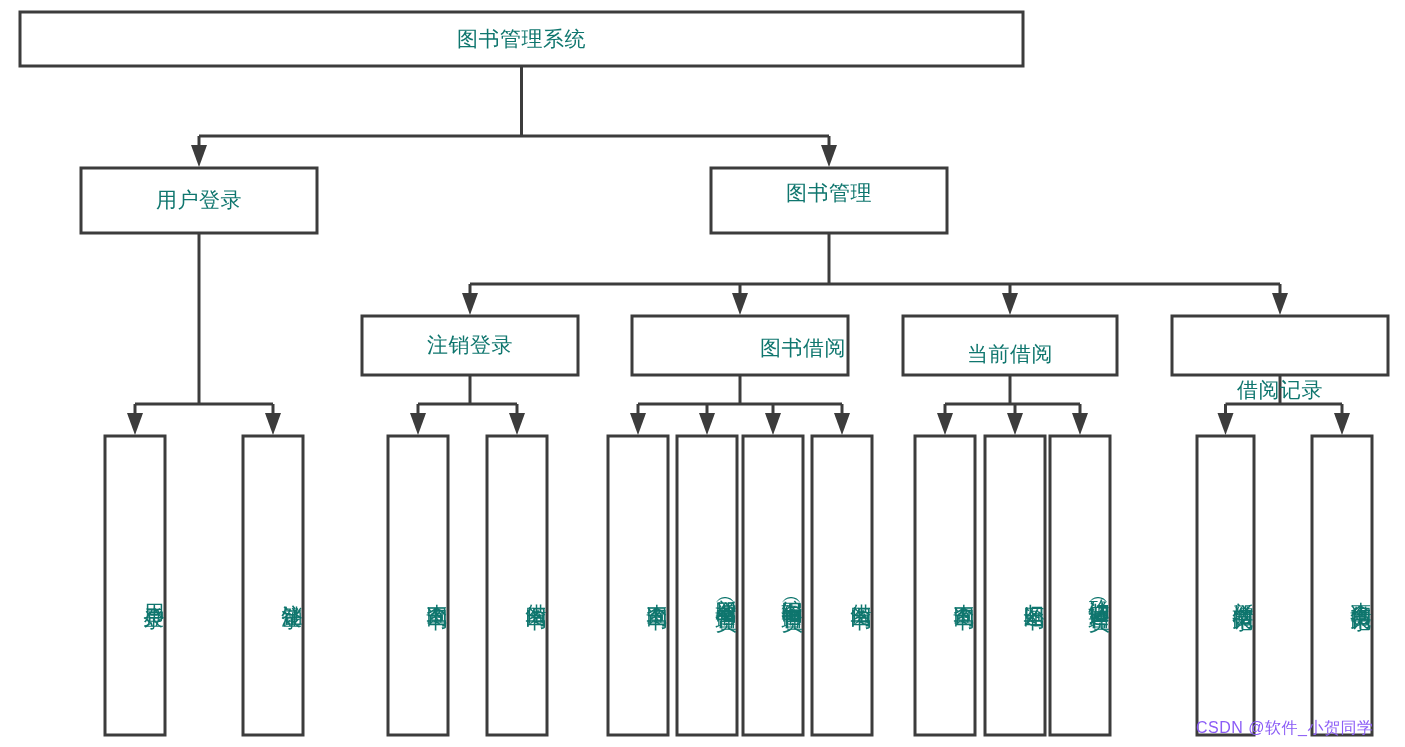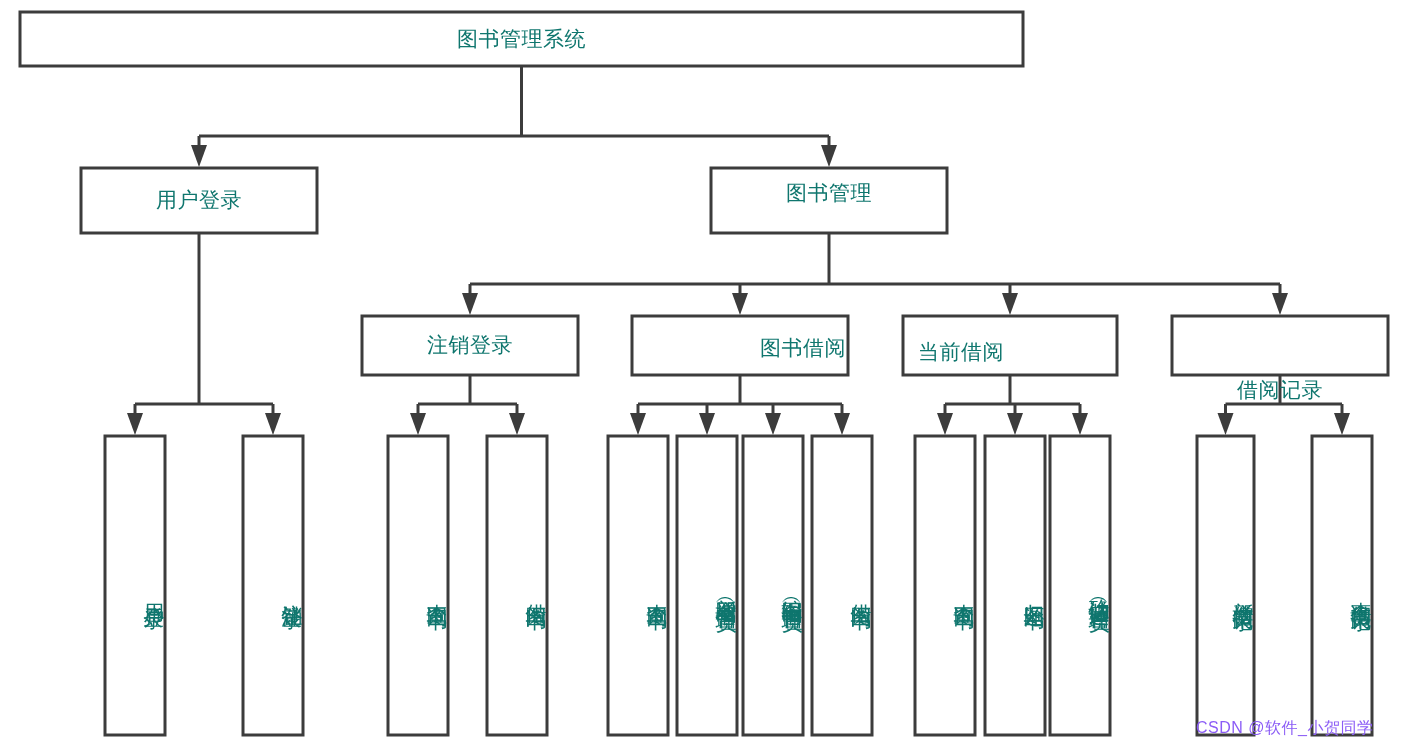--- a/index.html
+++ b/index.html
@@ -150,21 +150,21 @@
       <rect x="1050" y="436" width="60" height="299" class="node-box"></rect>
       <rect x="1197" y="436" width="57" height="299" class="node-box"></rect>
       <rect x="1312" y="436" width="60" height="299" class="node-box"></rect>
     </svg>
   <div id="labels">
       <div class="node-label" style="left: 20px; top: 12px; width: 1003px; height: 54px;">图书管理系统</div>
       <div class="node-label" style="left: 81px; top: 168px; width: 236px; height: 65px;">用户登录</div>
       <div class="node-label" style="left: 711px; top: 168px; width: 236px; height: 51px;">图书管理</div>
       <div class="node-label" style="left: 362px; top: 316px; width: 216px; height: 59px;">注销登录</div>
       <div class="node-label" style="left: 659px; top: 316px; width: 216px; height: 64px; margin-left: 36px;">图书借阅</div>
-      <div class="node-label" style="left: 854px; top: 316px; width: 214px; height: 76px; font-family: Liberation Mono, monospace;">当前借阅</div>
+      <div class="node-label" style="left: 903px; top: 316px; width: 214px; height: 76px;">当前借阅</div>
       <div class="node-label" style="left: 1172px; top: 316px; width: 216px; height: 59px; margin-top: 45px;">借阅记录</div>
       <div class="node-label vertical" style="left: 105px; top: 436px; width: 60px; height: 299px;">用户登录</div>
       <div class="node-label vertical" style="left: 243px; top: 436px; width: 60px; height: 299px;">注销登录</div>
       <div class="node-label vertical" style="left: 388px; top: 436px; width: 60px; height: 299px;">查询图书</div>
       <div class="node-label vertical" style="left: 487px; top: 436px; width: 60px; height: 299px;">借阅图书</div>
       <div class="node-label vertical" style="left: 608px; top: 436px; width: 60px; height: 299px;">查询图书</div>
       <div class="node-label vertical" style="left: 677px; top: 436px; width: 60px; height: 299px;">新增图书（管理员）</div>
       <div class="node-label vertical" style="left: 743px; top: 436px; width: 60px; height: 299px;">编辑图书（管理员）</div>
       <div class="node-label vertical" style="left: 812px; top: 436px; width: 60px; height: 299px;">借阅图书</div>
       <div class="node-label vertical" style="left: 915px; top: 436px; width: 60px; height: 299px;">查询图书</div>

